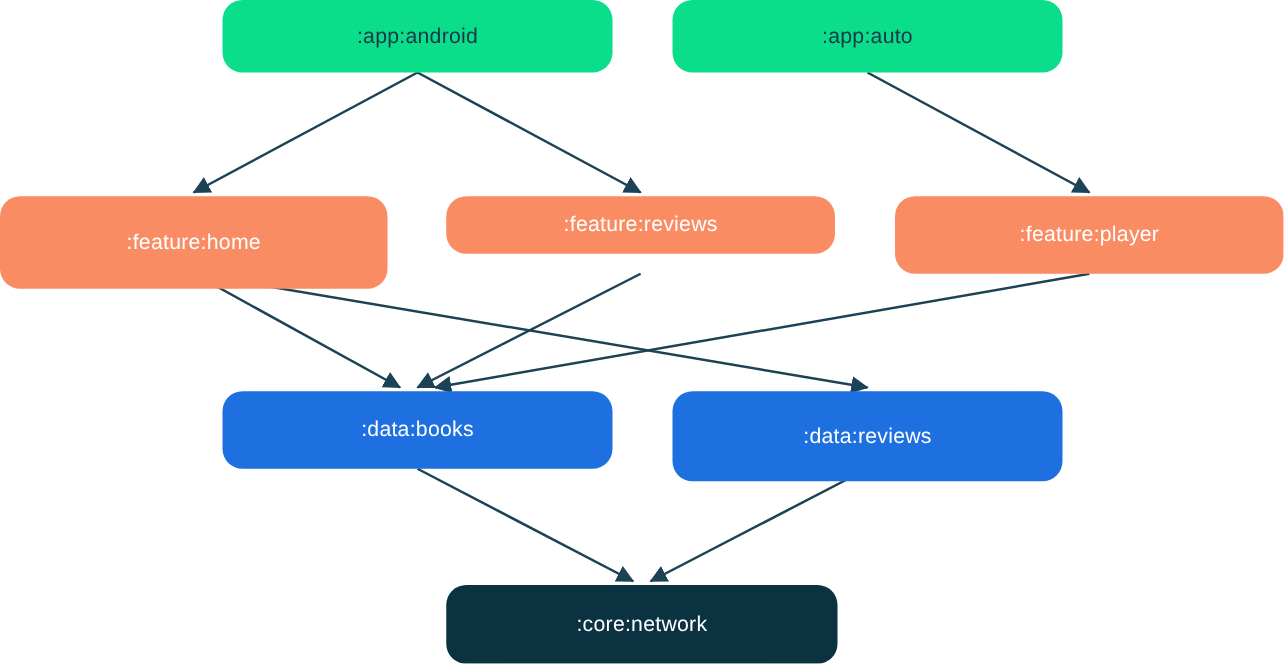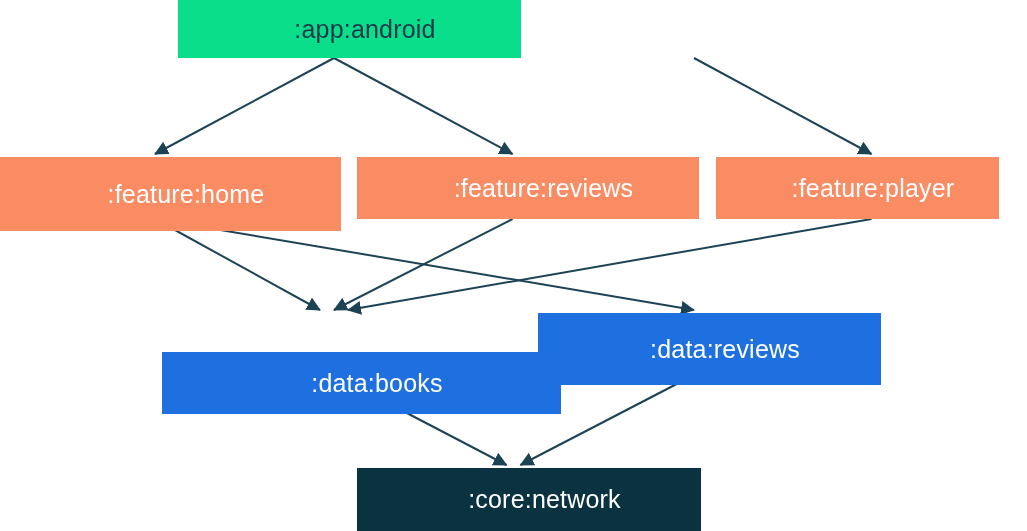--- a/index.html
+++ b/index.html
@@ -21,33 +21,32 @@
     top: 0;
     width: 1027px;
     height: 531px;
     pointer-events: none;
   }
   .node {
     position: absolute;
     display: flex;
     align-items: center;
     justify-content: center;
-    border-radius: 0;
-    font-size: 25px;
+    border-radius: 16px;
+    font-size: 17px;
     letter-spacing: 0.2px;
     white-space: nowrap;
-    padding-left: 31px;
   }
   
   #node-app-android     { left: 178px; top: 0px;   width: 312px; height: 58px; }
   #node-app-auto        { left: 538px; top: 0px;   width: 312px; height: 58px; }
   #node-feature-home    { left: 0px;   top: 157px; width: 310px; height: 74px; }
-  #node-feature-reviews { left: 357px; top: 157px; width: 311px; height: 62px; }
-  #node-feature-player  { left: 716px; top: 157px; width: 252px; height: 62px; }
-  #node-data-books      { left: 162px; top: 313px; width: 368px; height: 62px; margin-top: 39px; }
+  #node-feature-reviews { left: 357px; top: 157px; width: 311px; height: 46px; }
+  #node-feature-player  { left: 716px; top: 157px; width: 311px; height: 62px; }
+  #node-data-books      { left: 178px; top: 313px; width: 312px; height: 62px; }
   #node-data-reviews    { left: 538px; top: 313px; width: 312px; height: 72px; }
   #node-core-network    { left: 357px; top: 468px; width: 313px; height: 63px; }
 </style>
 </head>
 <body>
 
 <div id="diagram" style="background: rgb(255, 255, 255);">
 
   <svg id="edge-layer" width="1027" height="531" viewBox="0 0 1027 531" xmlns="http://www.w3.org/2000/svg">
     <defs>
@@ -63,20 +62,21 @@
         <line x1="155" y1="219" x2="694" y2="310" stroke="#1c4355" stroke-width="2" marker-end="url(#arrowhead)"></line>
         <line x1="512.5" y1="219" x2="334" y2="310" stroke="#1c4355" stroke-width="2" marker-end="url(#arrowhead)"></line>
         <line x1="871.5" y1="219" x2="348" y2="310" stroke="#1c4355" stroke-width="2" marker-end="url(#arrowhead)"></line>
         <line x1="334" y1="375" x2="506.5" y2="465" stroke="#1c4355" stroke-width="2" marker-end="url(#arrowhead)"></line>
         <line x1="694" y1="375" x2="520.5" y2="465" stroke="#1c4355" stroke-width="2" marker-end="url(#arrowhead)"></line>
       </g>
   </svg>
 
   <div class="node" id="node-app-android" style="background: rgb(11, 222, 139); color: rgb(23, 56, 74);">:app:android</div>
 
+  <div class="node" id="node-app-auto" style="background: rgb(11, 222, 139); color: rgb(23, 56, 74);">:app:auto</div>
 
   <div class="node" id="node-feature-home" style="background: rgb(250, 140, 100); color: rgb(255, 255, 255);">:feature:home</div>
 
   <div class="node" id="node-feature-reviews" style="background: rgb(250, 140, 100); color: rgb(255, 255, 255);">:feature:reviews</div>
 
   <div class="node" id="node-feature-player" style="background: rgb(250, 140, 100); color: rgb(255, 255, 255);">:feature:player</div>
 
   <div class="node" id="node-data-books" style="background: rgb(30, 111, 223); color: rgb(255, 255, 255);">:data:books</div>
 
   <div class="node" id="node-data-reviews" style="background: rgb(30, 111, 223); color: rgb(255, 255, 255);">:data:reviews</div>

